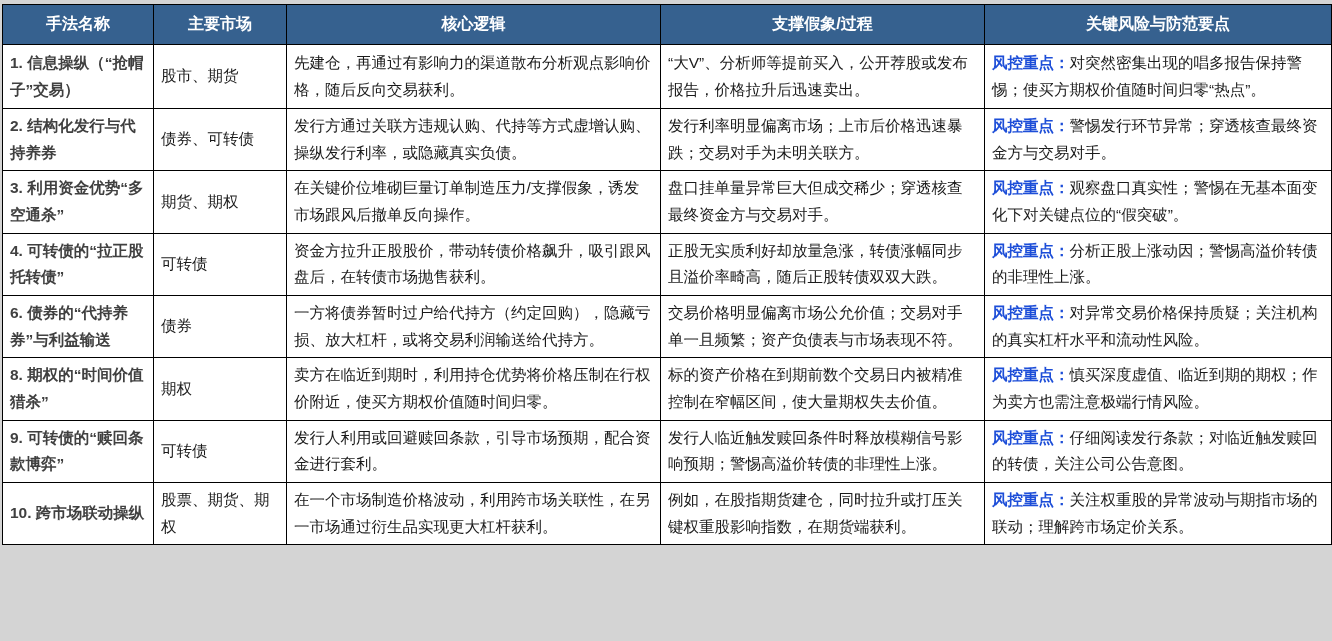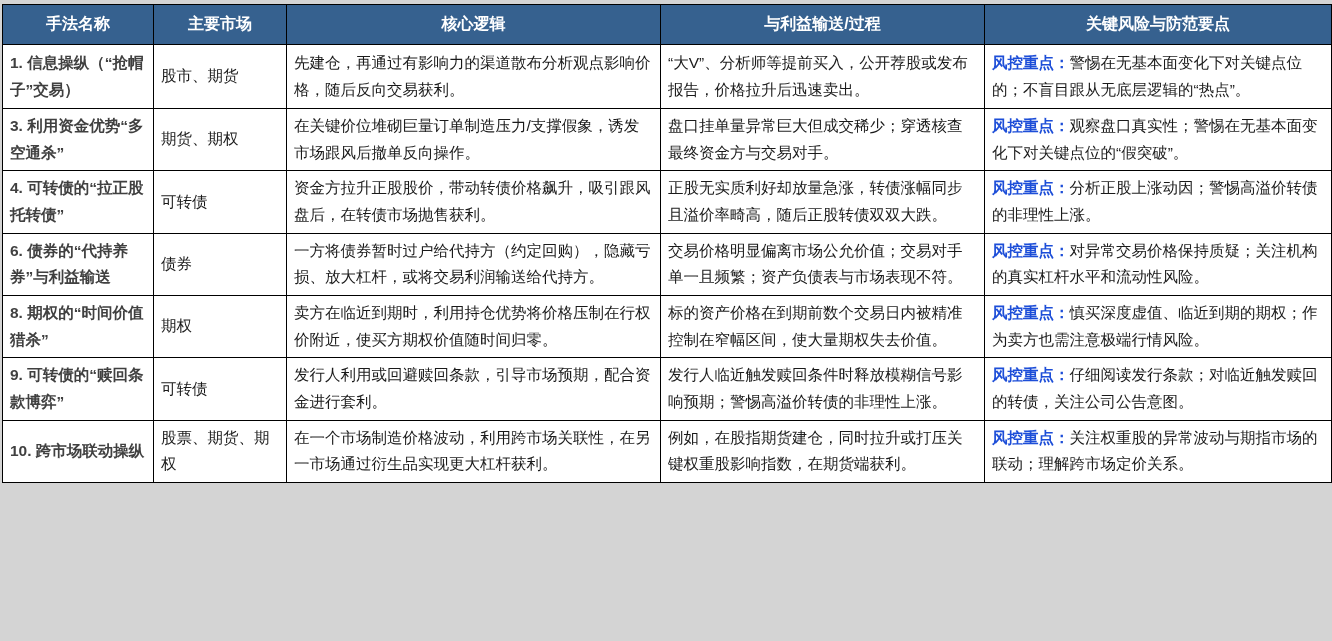--- a/index.html
+++ b/index.html
@@ -65,31 +65,38 @@
       <col style="width:133px">
       <col style="width:374px">
       <col style="width:324px">
       <col style="width:347px">
     </colgroup>
     <thead>
       <tr>
         <th>手法名称</th>
         <th>主要市场</th>
         <th>核心逻辑</th>
-        <th>与利益输送/过程</th>
+        <th>支撑假象/过程</th>
         <th>关键风险与防范要点</th>
       </tr>
     </thead>
     <tbody id="rows">
         <tr>
           <td class="name">1. 信息操纵（“抢帽子”交易）</td>
           <td>股市、期货</td>
           <td>先建仓，再通过有影响力的渠道散布分析观点影响价格，随后反向交易获利。</td>
           <td>“大V”、分析师等提前买入，公开荐股或发布报告，价格拉升后迅速卖出。</td>
-          <td class="risk"><strong>风控重点：</strong><span>警惕在无基本面变化下对关键点位的；不盲目跟从无底层逻辑的“热点”。</span></td>
+          <td class="risk"><strong>风控重点：</strong><span>对突然密集出现的唱多报告保持警惕；使买方期权价值随时间归零“热点”。</span></td>
+        </tr>
+        <tr>
+          <td class="name">2. 结构化发行与代持养券</td>
+          <td>债券、可转债</td>
+          <td>发行方通过关联方违规认购、代持等方式虚增认购、操纵发行利率，或隐藏真实负债。</td>
+          <td>发行利率明显偏离市场；上市后价格迅速暴跌；交易对手为未明关联方。</td>
+          <td class="risk"><strong>风控重点：</strong><span>警惕发行环节异常；穿透核查最终资金方与交易对手。</span></td>
         </tr>
         <tr>
           <td class="name">3. 利用资金优势“多空通杀”</td>
           <td>期货、期权</td>
           <td>在关键价位堆砌巨量订单制造压力/支撑假象，诱发市场跟风后撤单反向操作。</td>
           <td>盘口挂单量异常巨大但成交稀少；穿透核查最终资金方与交易对手。</td>
           <td class="risk"><strong>风控重点：</strong><span>观察盘口真实性；警惕在无基本面变化下对关键点位的“假突破”。</span></td>
         </tr>
         <tr>
           <td class="name">4. 可转债的“拉正股托转债”</td>

